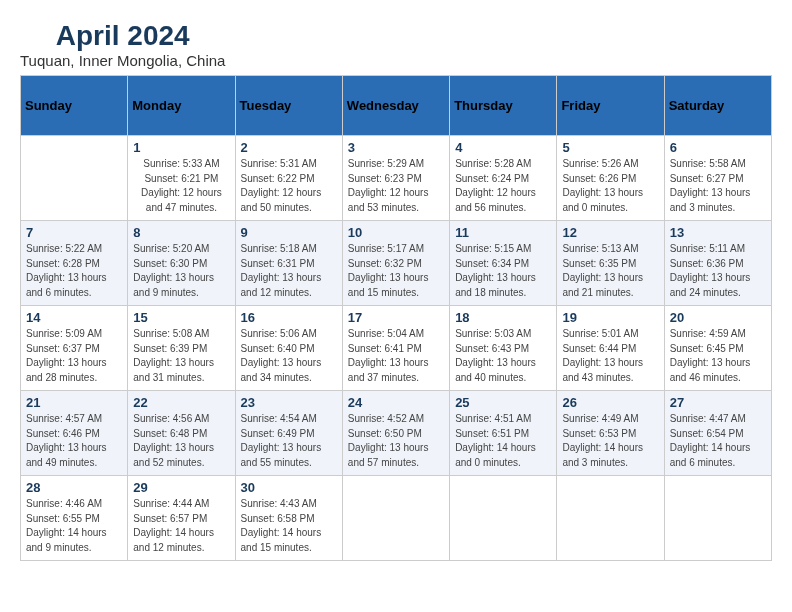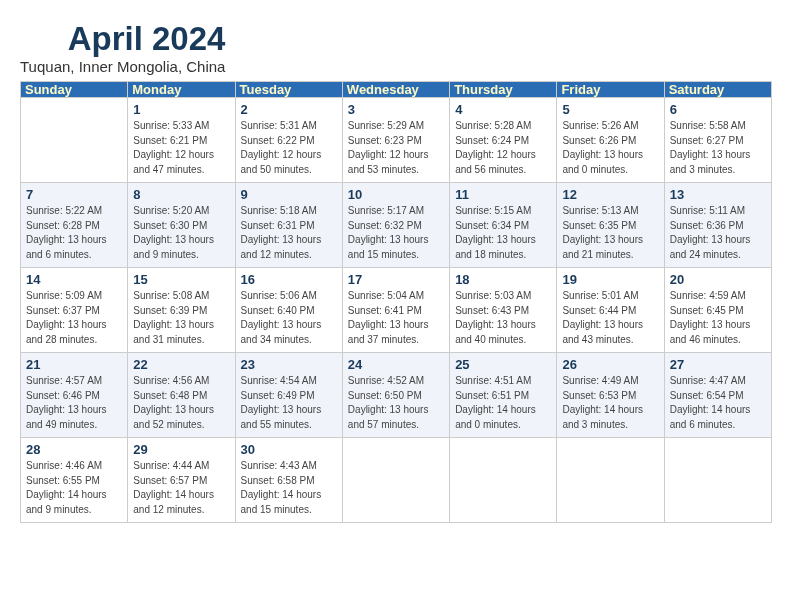--- a/index.html
+++ b/index.html
@@ -31,39 +31,40 @@
       display: block;
     }
     .logo-icon {
       width: 28px;
       height: 28px;
     }
     .title-block {
       text-align: right;
     }
     .month-title {
-      font-size: 33px;
+      font-size: 28px;
       font-weight: bold;
       color: #1a3a5c;
+      text-align: center;
     }
     .location {
       font-size: 15px;
       color: #333;
     }
     table {
       width: 100%;
       border-collapse: collapse;
       table-layout: fixed;
     }
     thead tr th {
       background-color: #2a6db5;
-      color: #fef9c3;
+      color: #000000;
       font-size: 13px;
       font-weight: bold;
-      padding: 0 4px;
+      padding: 22px 4px;
       text-align: left;
       border: 1px solid #ccc;
     }
     tbody tr td {
       vertical-align: top;
       border: 1px solid #ccc;
       padding: 4px 5px;
       font-size: 10.5px;
       color: #333;
       min-height: 80px;
@@ -111,21 +112,21 @@
         <th>Thursday</th>
         <th>Friday</th>
         <th>Saturday</th>
       </tr>
   </thead>
   <tbody id="calendar-body">
       <tr>
         <td class="empty-cell"></td>
         <td>
           <span class="day-num">1</span>
-          <div class="cell-text" style="white-space: pre-line;">Sunrise: 5:33 AM
+          <div class="cell-text" style="white-space: pre-line; text-align: center;">Sunrise: 5:33 AM
 Sunset: 6:21 PM
 Daylight: 12 hours
 and 47 minutes.</div>
         </td>
         <td>
           <span class="day-num">2</span>
           <div class="cell-text" style="white-space: pre-line;">Sunrise: 5:31 AM
 Sunset: 6:22 PM
 Daylight: 12 hours
 and 50 minutes.</div>

